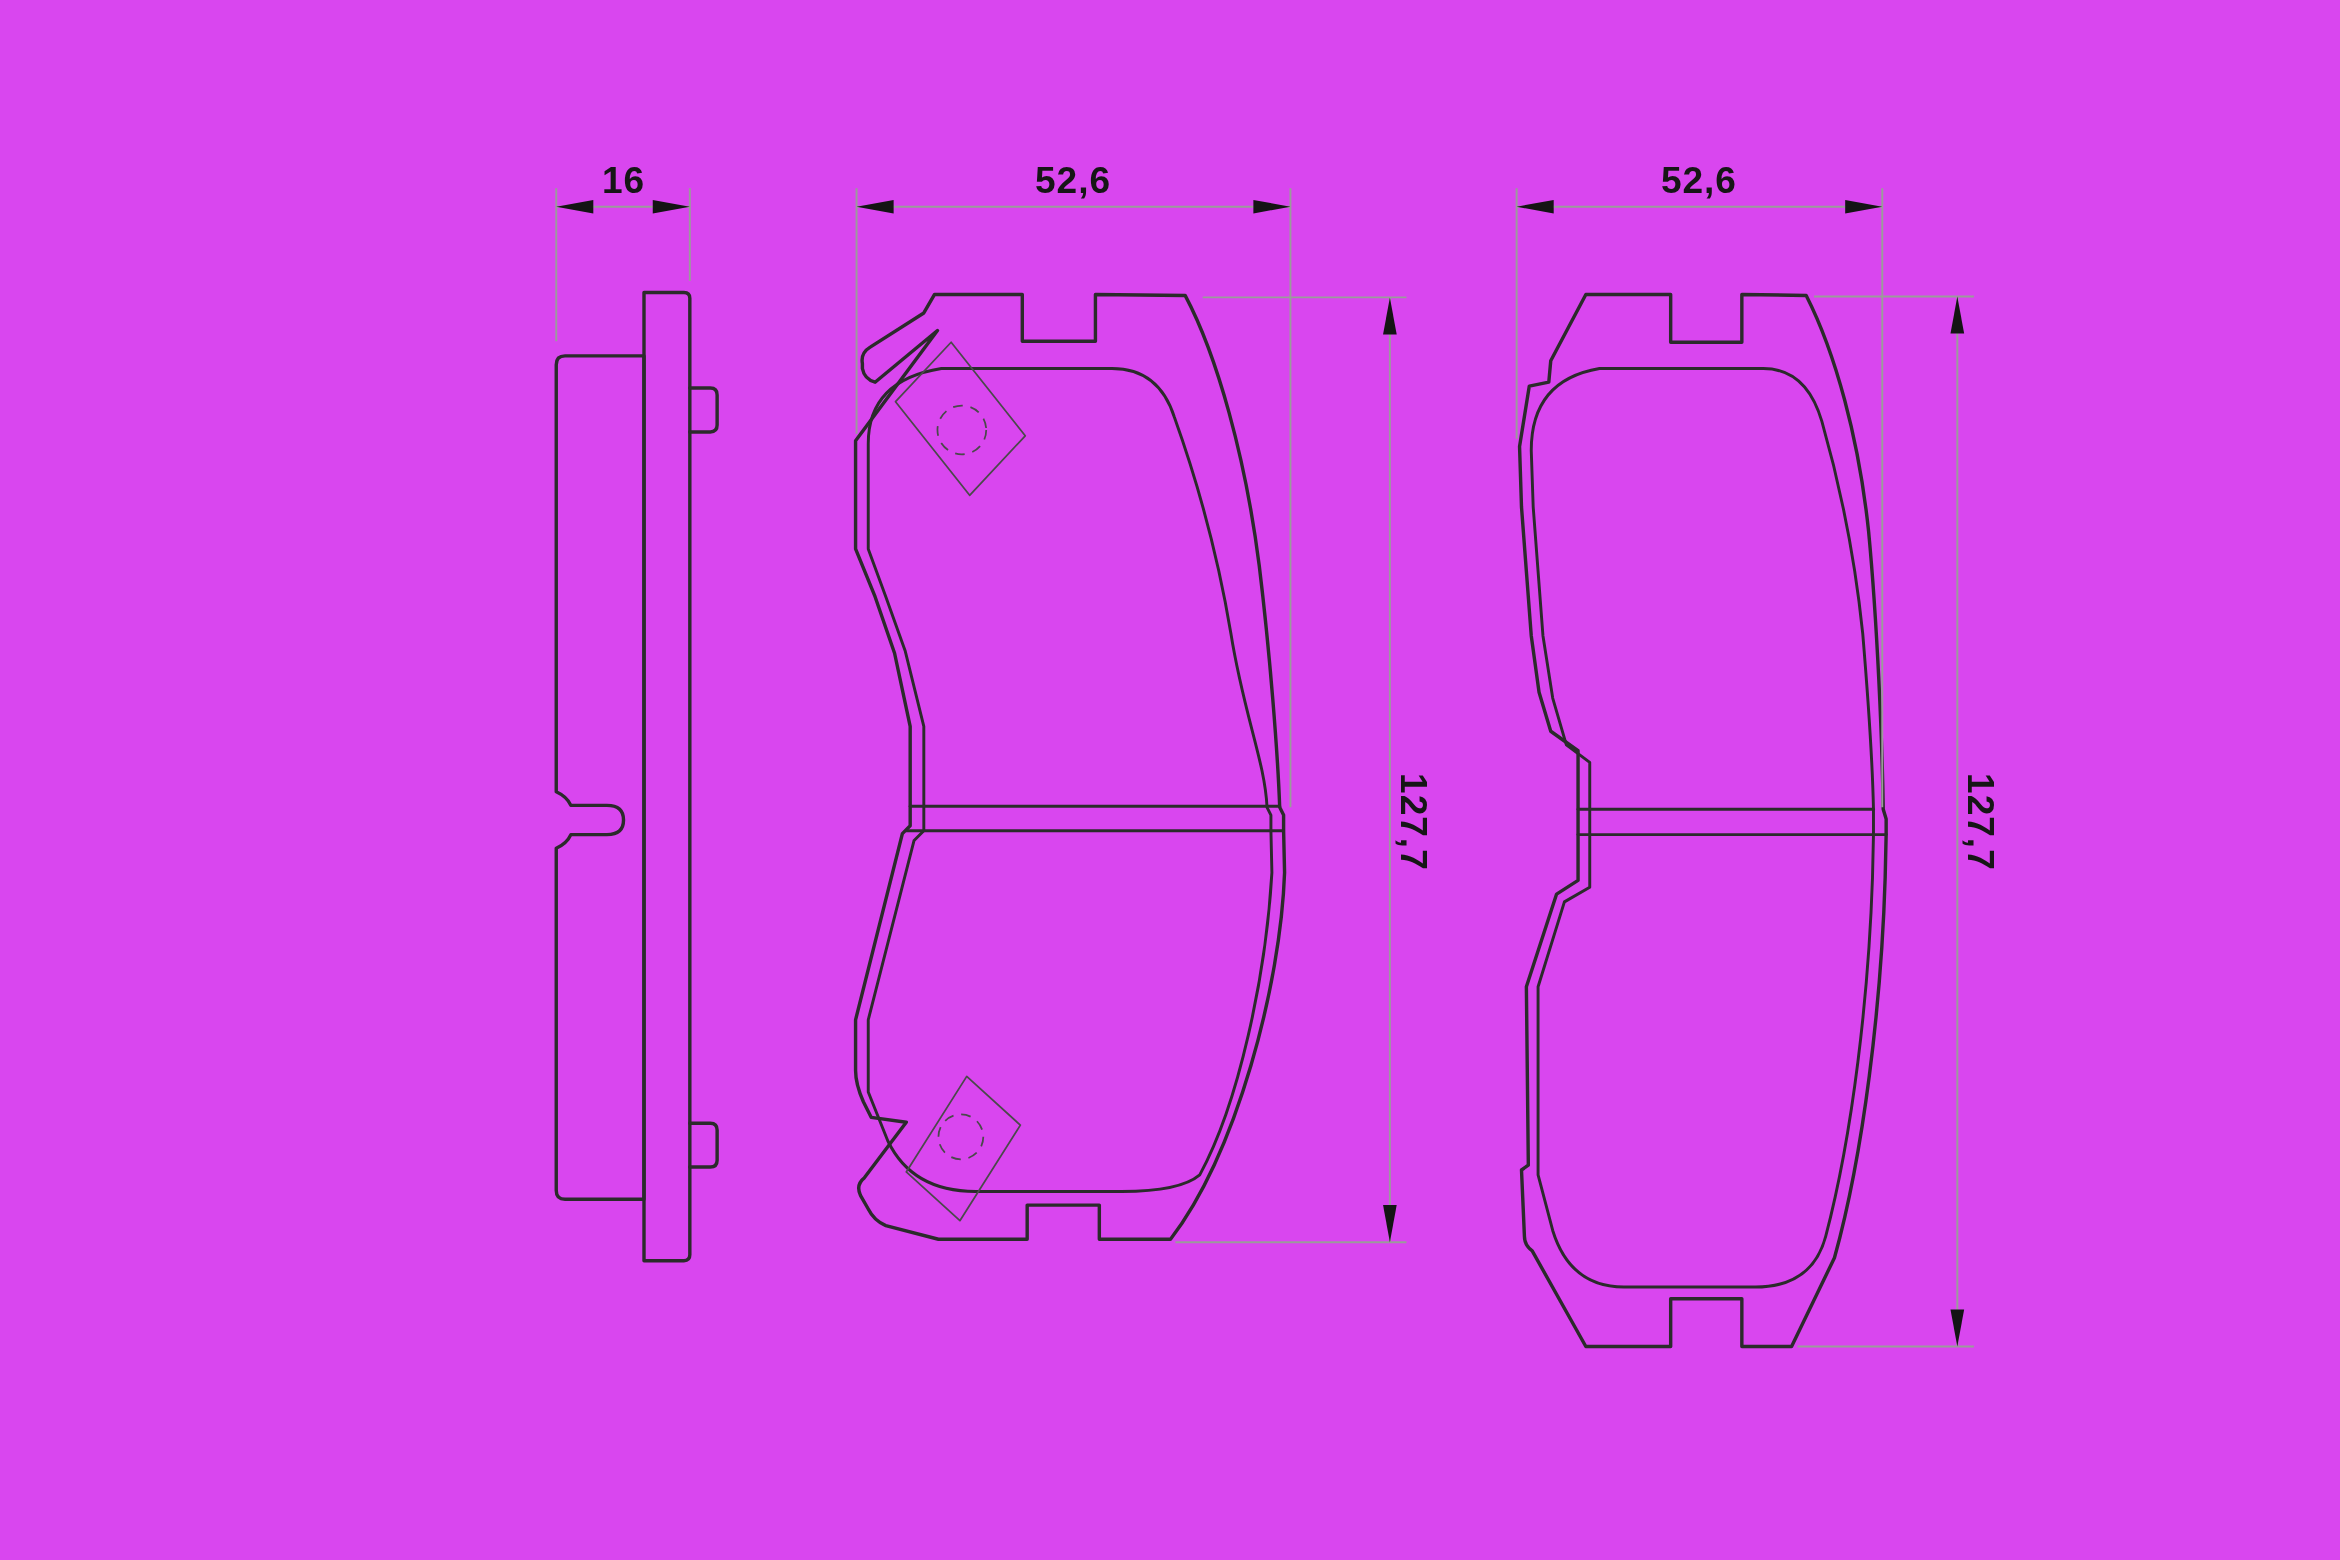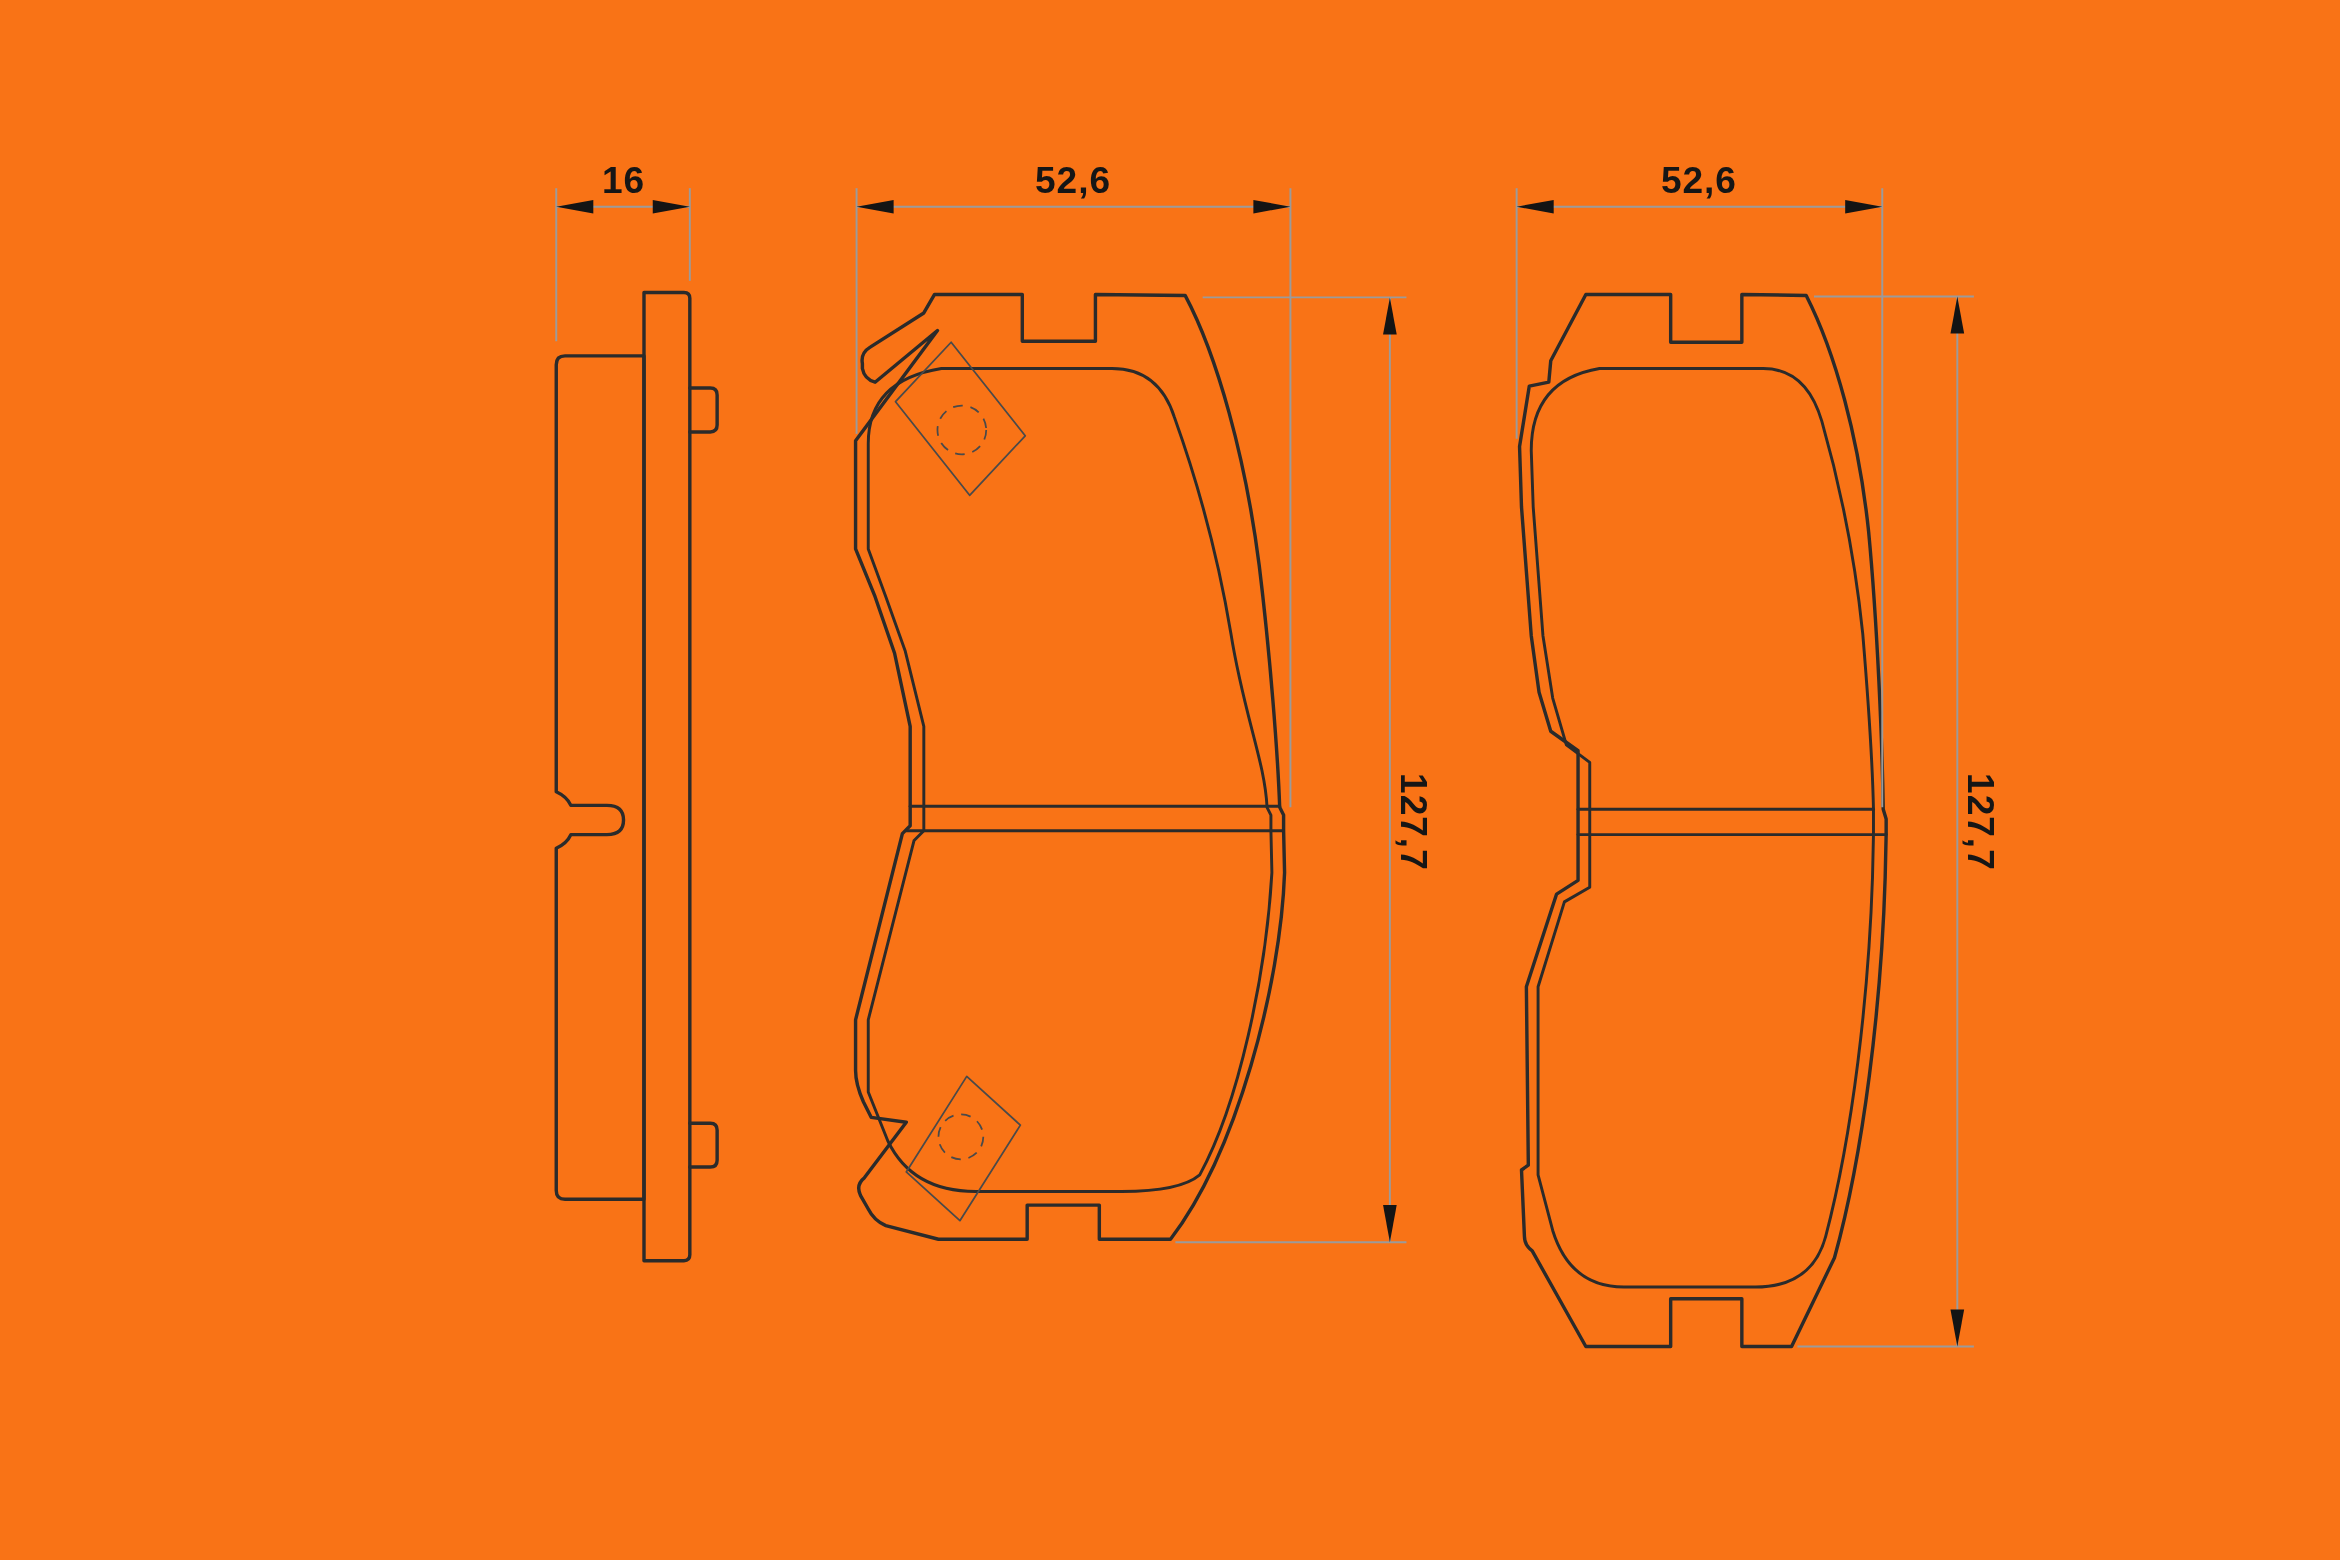--- a/index.html
+++ b/index.html
@@ -1,16 +1,16 @@
 <!DOCTYPE html>
 <html><head>
 <meta charset="utf-8">
 <style>
   html,body{margin:0;padding:0;background:#ffffff;}
-  .canvas{width:2341px;height:1560px;background:#f97316;overflow:hidden;position:relative;
+  .canvas{width:2341px;height:1560px;background:#d946ef;overflow:hidden;position:relative;
           font-family:"Liberation Sans", sans-serif;}
   svg{display:block;}
   .outline{fill:none;stroke:#2b2b2b;stroke-width:3.5;stroke-linejoin:round;stroke-linecap:round;}
   .outline-thin{fill:none;stroke:#2b2b2b;stroke-width:3;stroke-linejoin:round;stroke-linecap:round;}
   .accessory{fill:none;stroke:#4a4a4a;stroke-width:1.8;stroke-linejoin:round;}
   .hole{fill:none;stroke:#4a4a4a;stroke-width:1.8;stroke-dasharray:10 8;}
   .dimline{stroke:#9b9b9b;stroke-width:2;fill:none;}
   .arrow{fill:#141414;stroke:none;}
   .dimtext{fill:#161616;font-size:38px;font-weight:700;letter-spacing:1px;}
 </style>

